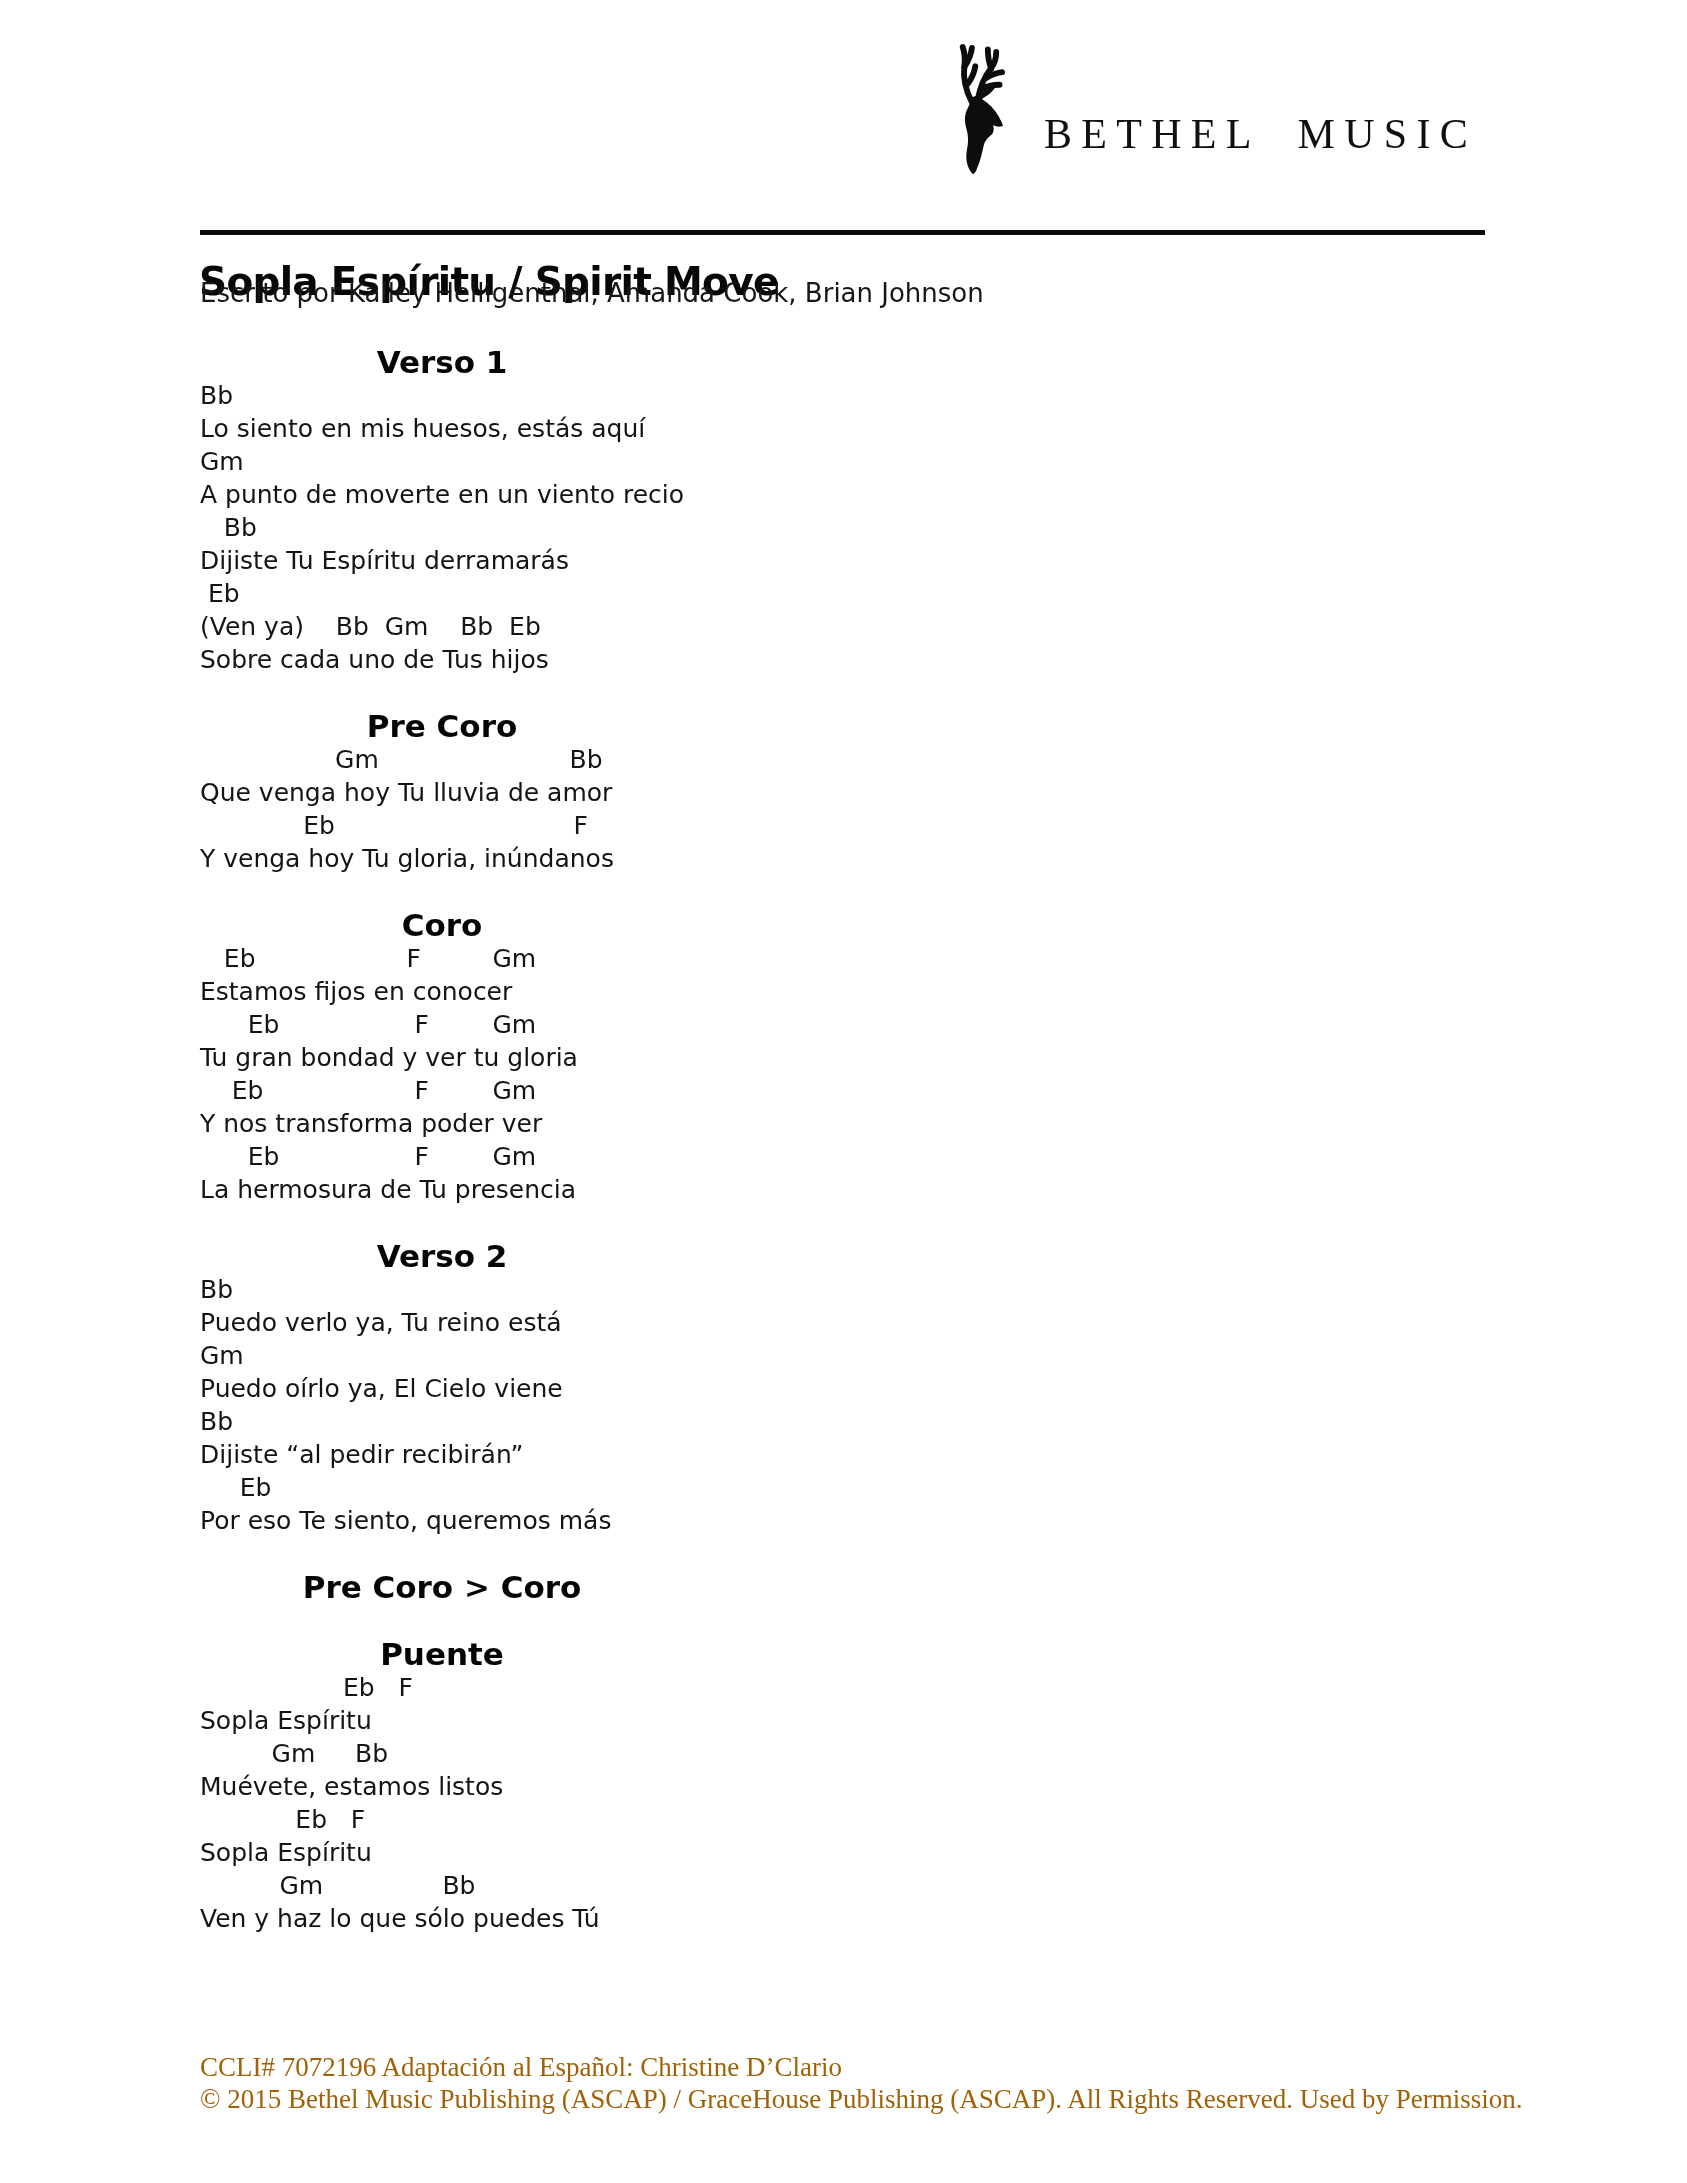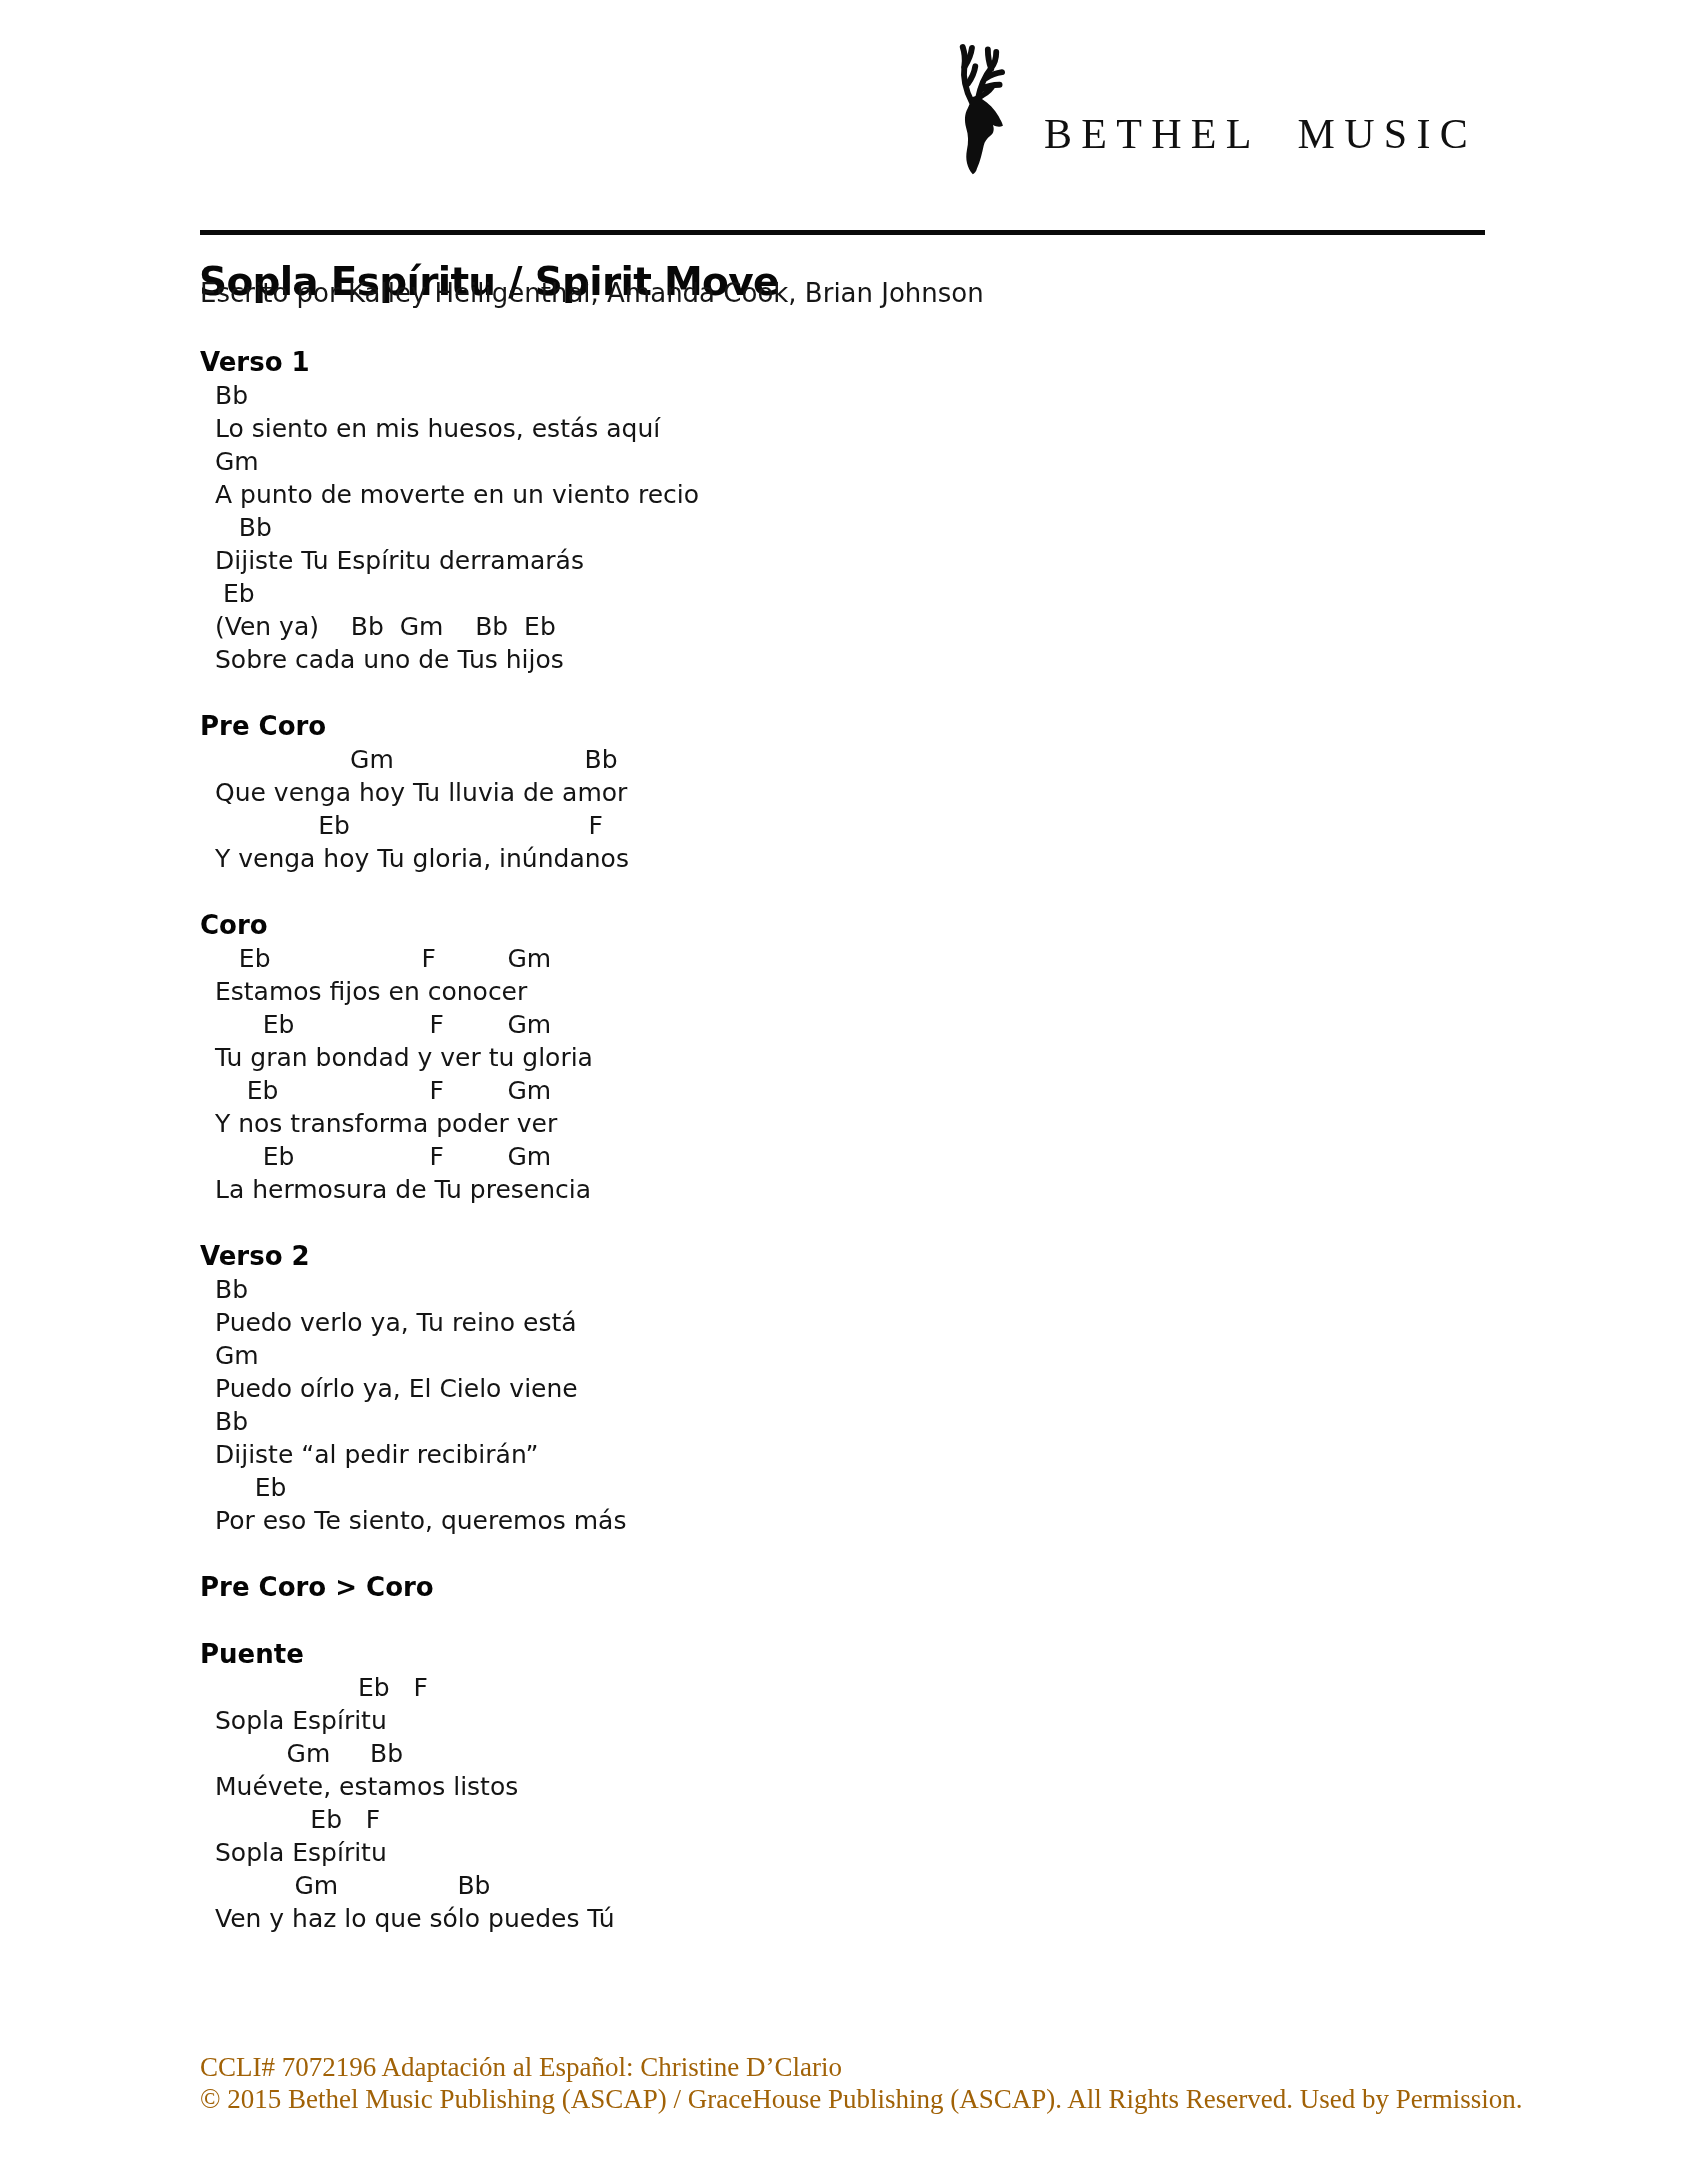--- a/index.html
+++ b/index.html
@@ -69,26 +69,27 @@
     left: 200px;
     top: 346px;
     font-size: 25px;
     line-height: 33px;
     color: #141414;
   }
   .section { margin: 0 0 34px 0; }
   .section:last-child { margin-bottom: 0; }
   .section-heading {
     font-weight: 700;
-    font-size: 26px;
+    font-size: 31px;
     line-height: 33px;
     color: #050505;
     white-space: pre;
-  }
-  .line { white-space: pre; min-height: 33px; margin-left: 15px; }
+    text-align: center;
+  }
+  .line { white-space: pre; min-height: 33px; }
 
   
   .footer {
     position: absolute;
     left: 200px;
     top: 2051px;
     font-family: "Liberation Serif", serif;
     font-size: 27px;
     line-height: 32px;
     color: #a16207;

